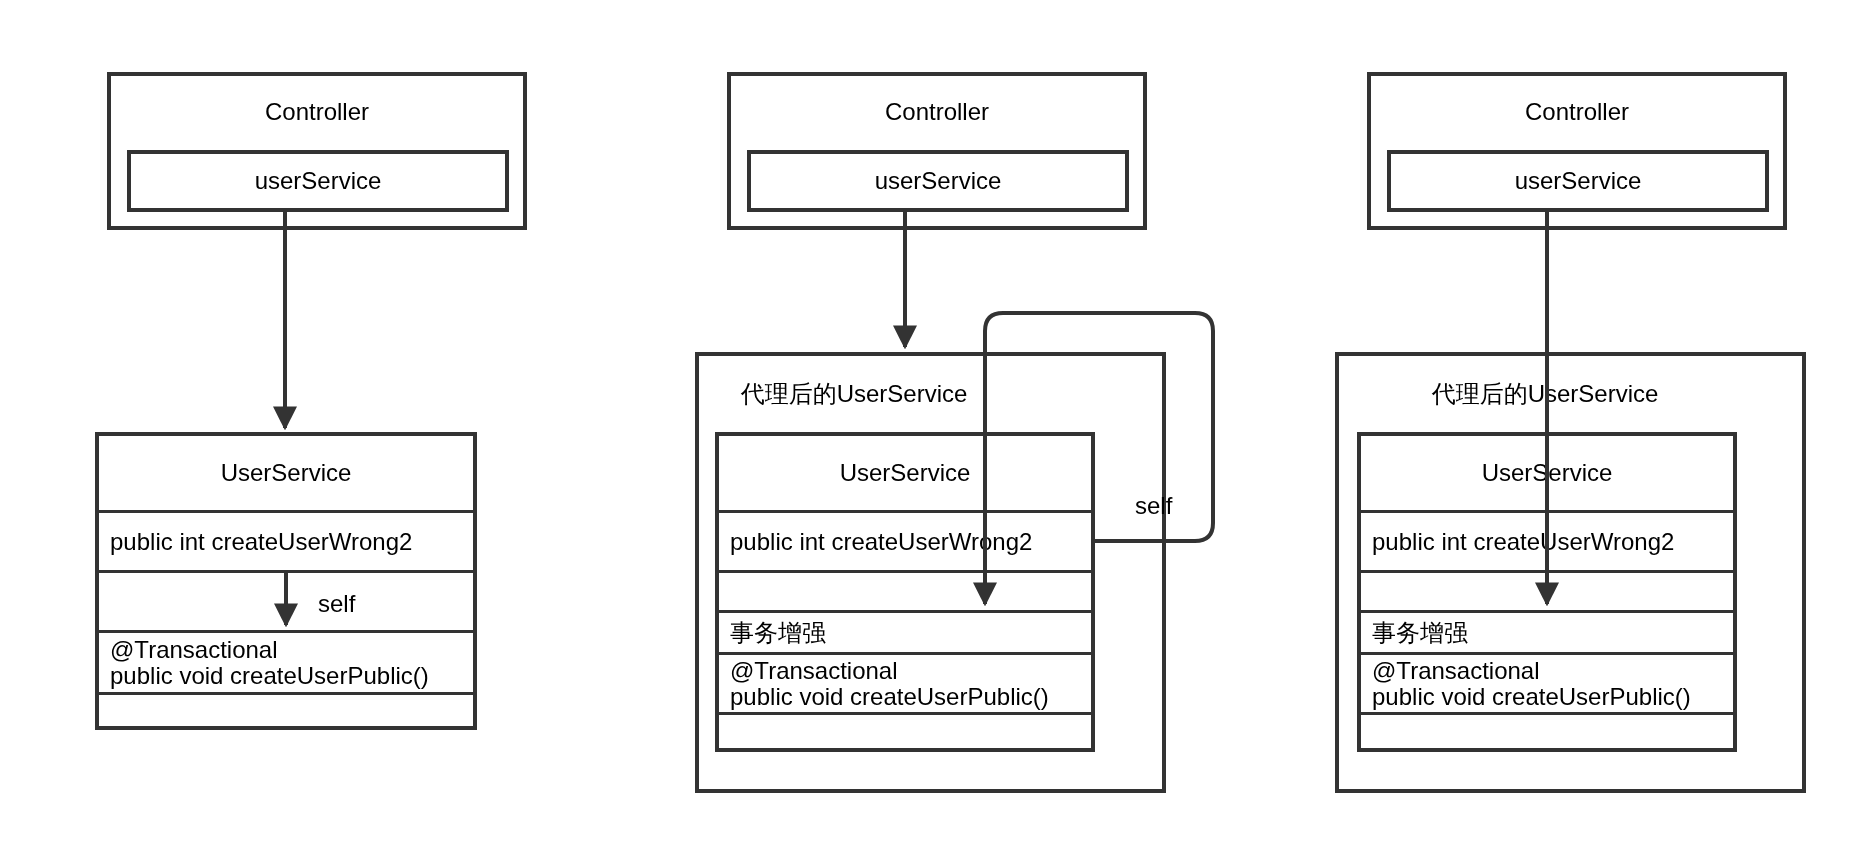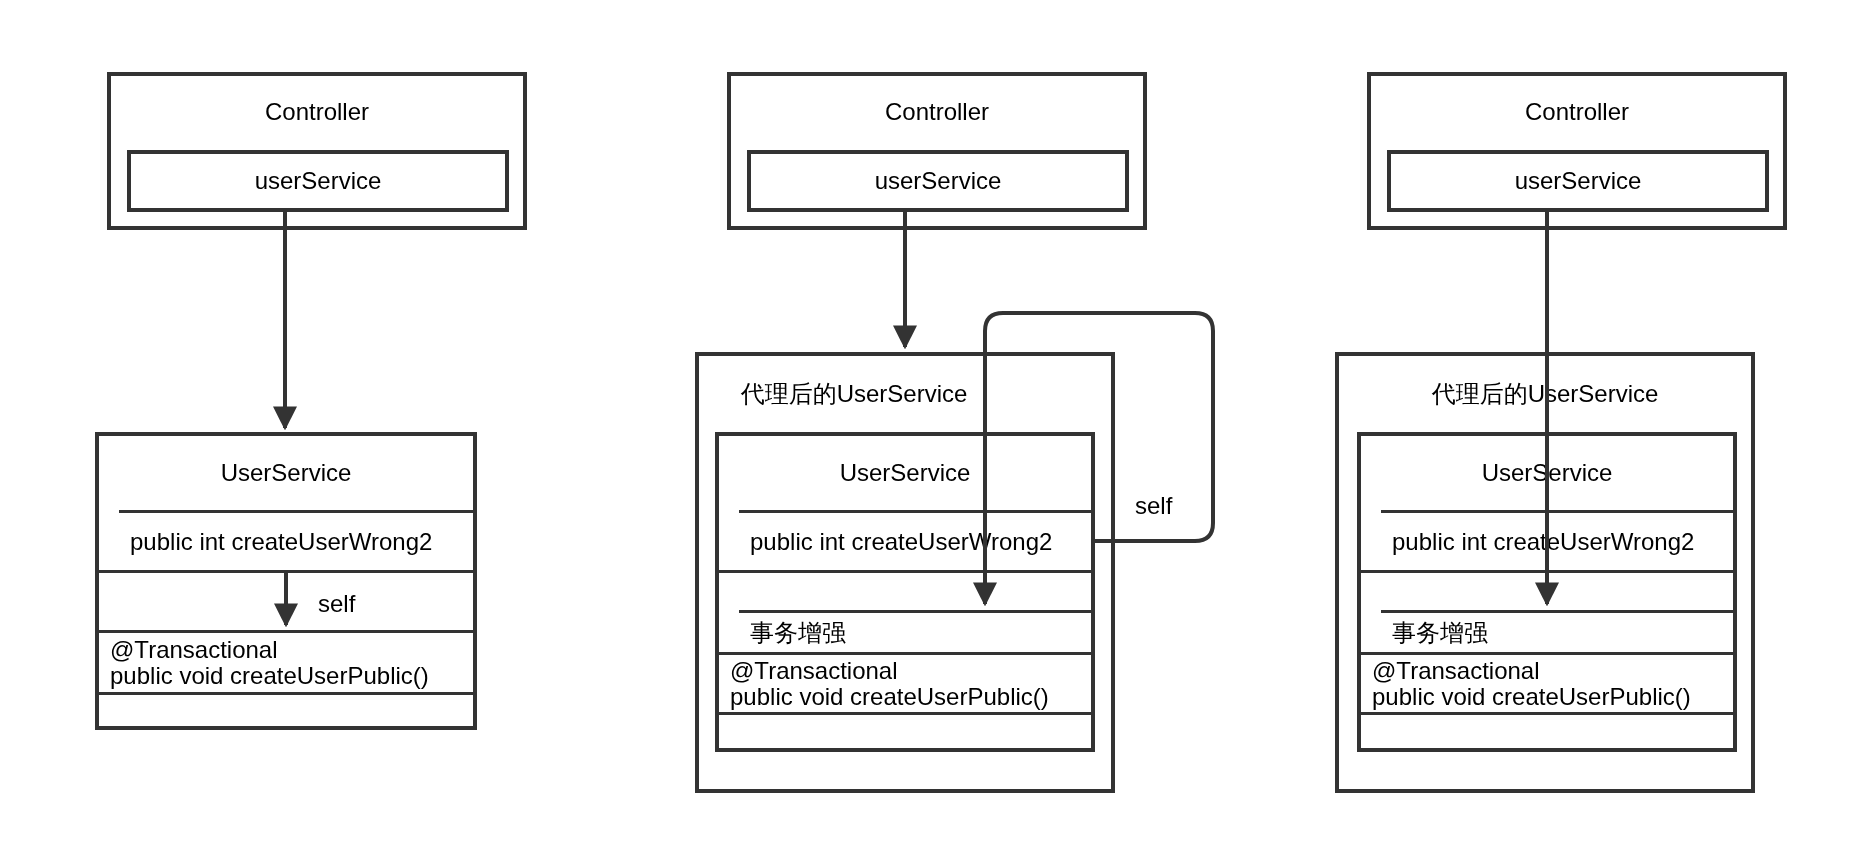--- a/index.html
+++ b/index.html
@@ -16,27 +16,27 @@
                font-size:24px; color:var(--text); }
   .field { position:absolute; left:16px; top:74px; width:382px; height:62px;
            border:4px solid var(--line); display:flex; align-items:center; justify-content:center;
            font-size:24px; color:var(--text); background:var(--bg); }
 
   .svc { display:flex; flex-direction:column; }
   .row { border-top:3px solid var(--line); display:flex; align-items:center;
          font-size:24px; color:var(--text); flex:none; }
   .row:first-child { border-top:none; }
   .row.center { justify-content:center; }
-  .row.left { padding-left:11px; justify-content:flex-start;margin-left:20px; }
+  .row.left { padding-left:11px; justify-content:flex-start; }
   .row.twolines { flex-direction:column; align-items:flex-start; justify-content:center;
                   line-height:26px; padding-left:11px; }
   .row.grow { flex:1 1 auto; }
 
   .svc-standalone { left:20px; top:432px; width:382px; height:298px; }
-  .proxy { left:0; top:352px; width:420px; height:441px; }
+  .proxy { left:0; top:352px; width:471px; height:441px; }
   .proxy-title { position:absolute; top:0; height:76px; display:flex; align-items:center;
                  justify-content:center; font-size:24px; color:var(--text); }
   .proxy-title.shifted { left:0; width:310px; }
   .proxy-title.full { left:0; width:412px; }
   .inner-svc { position:absolute; left:16px; top:76px; width:380px; height:320px;
                border:4px solid var(--line); }
 
   .arrow-label { position:absolute; font-size:24px; color:var(--text); white-space:nowrap; }
 
   svg.overlay { position:absolute; left:0; top:0; width:1860px; height:866px;

